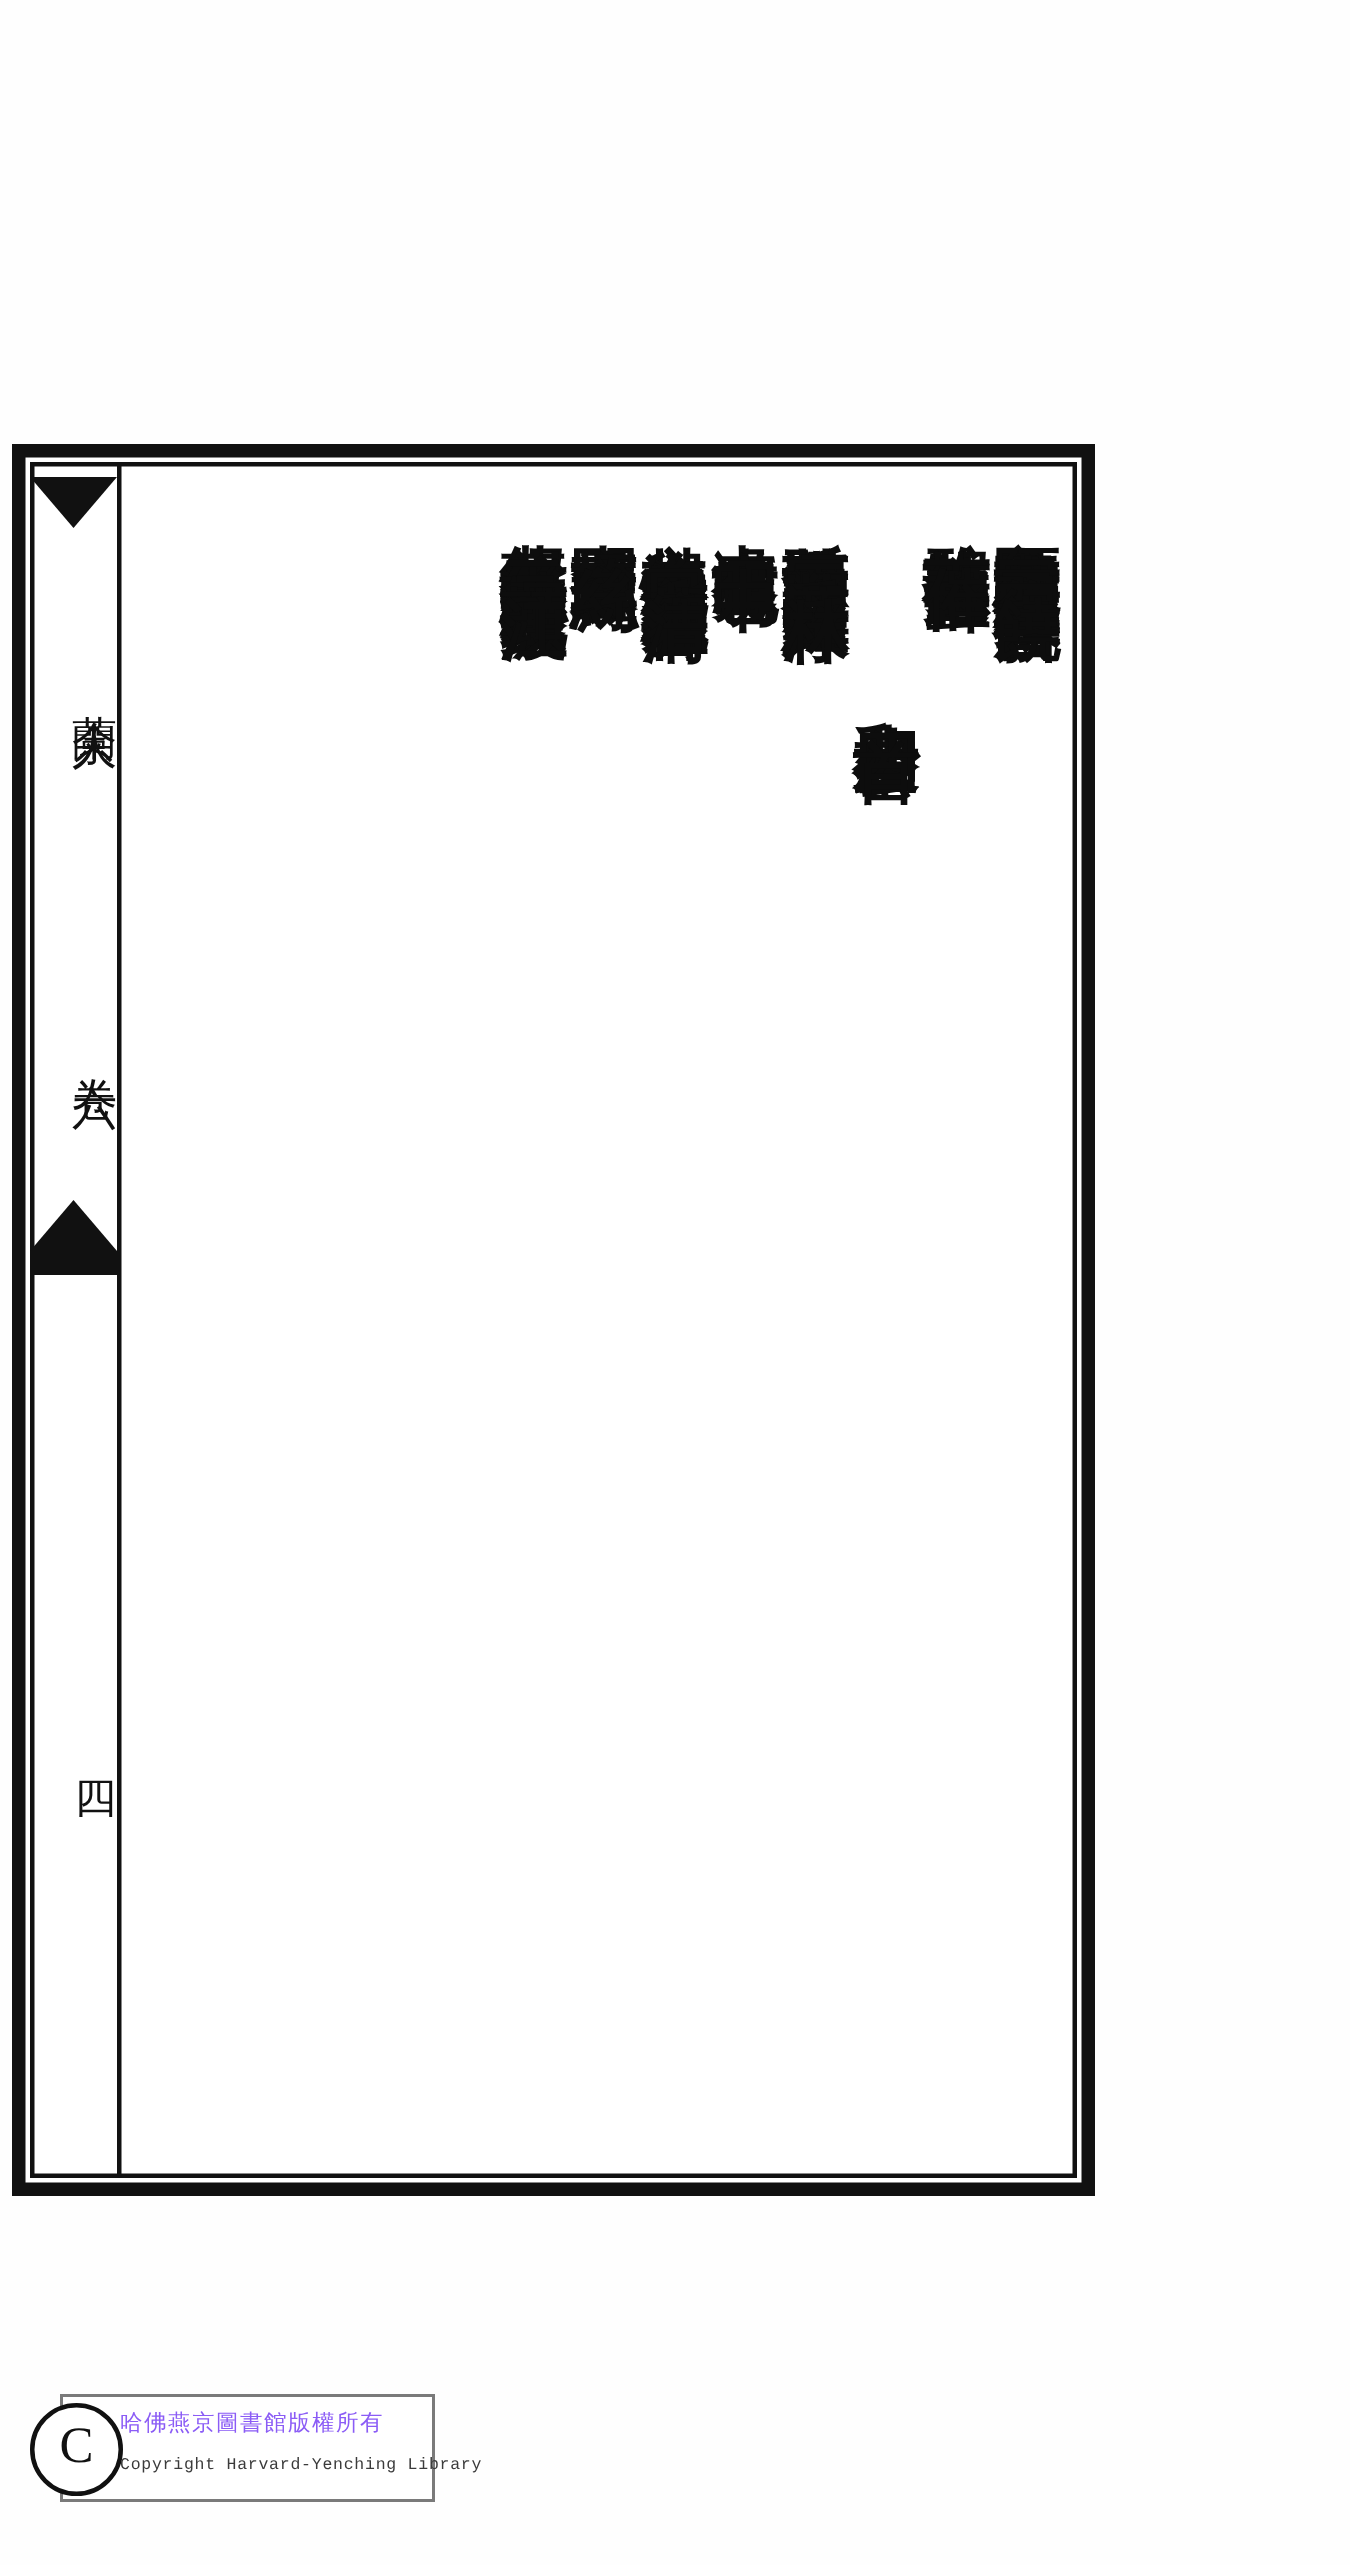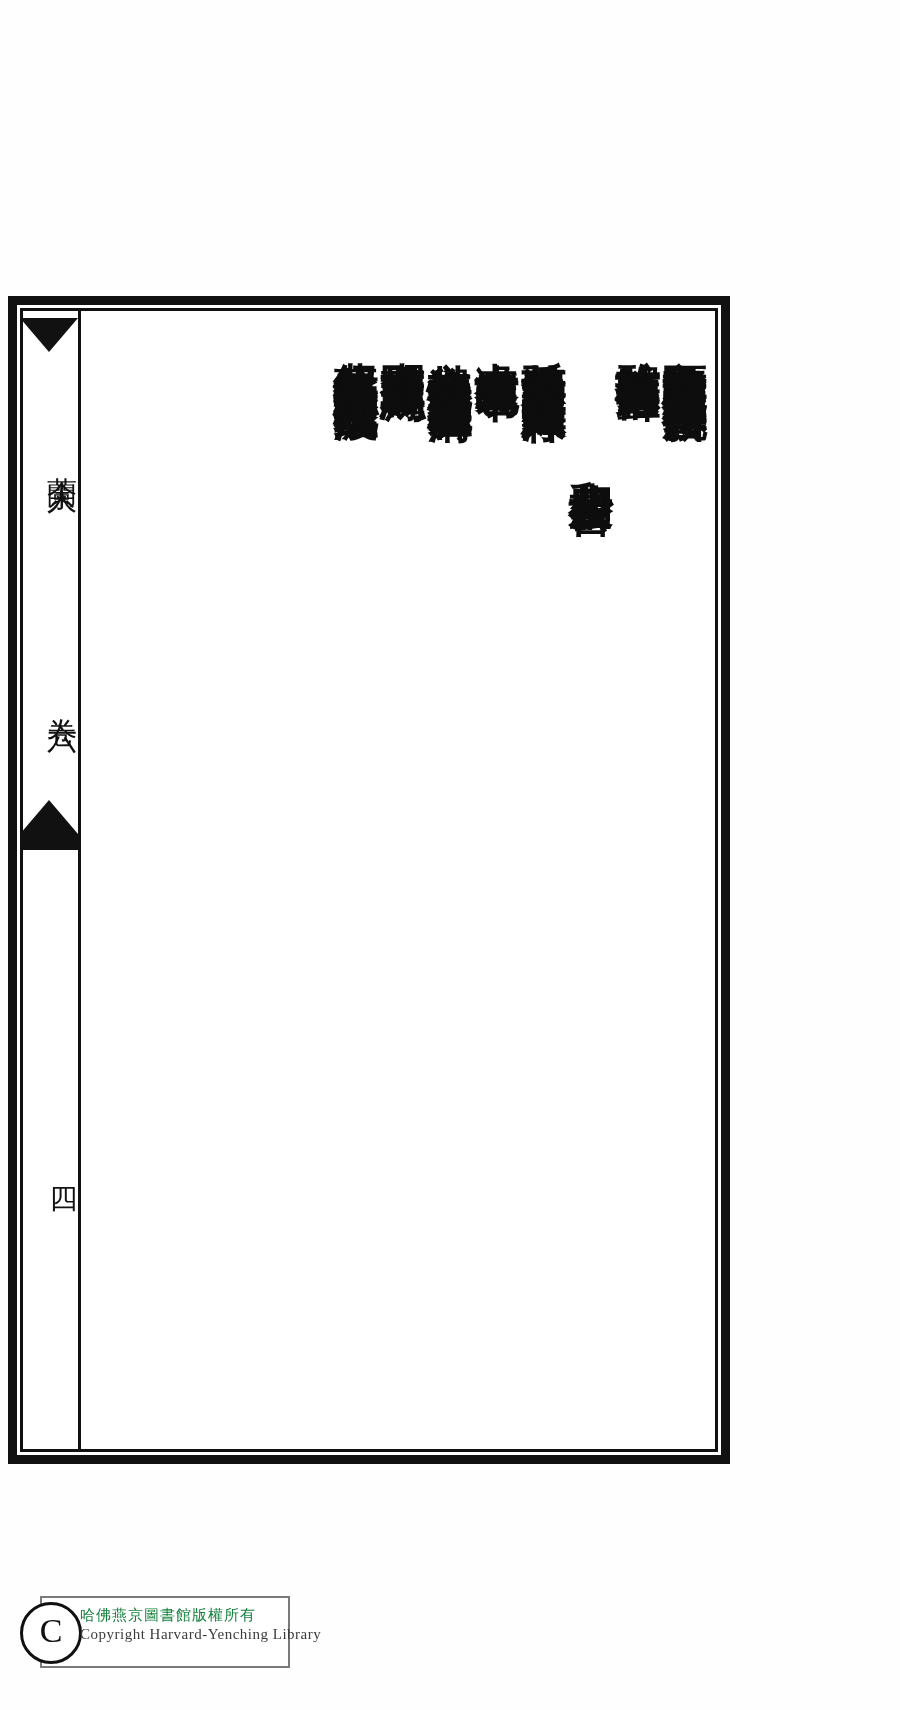--- a/index.html
+++ b/index.html
@@ -157,32 +157,32 @@
     text-align: center;
     font-family: "Liberation Serif", serif;
     color: #111;
   }
   .stamp-cn {
     position: absolute;
     left: 38px;
     top: 8px;
     font-size: 15px;
     letter-spacing: 1px;
-    color: #15803d;
+    color: #8b5cf6;
     font-family: "DejaVu Serif", serif;
     white-space: nowrap;
   }
   .stamp-en {
     position: absolute;
     left: 38px;
-    top: 28px;
-    font-size: 15px;
+    top: 40px;
+    font-size: 11px;
     letter-spacing: 0.5px;
     color: #3b3b3b;
-    font-family: Liberation Serif, serif;
+    font-family: Liberation Mono, monospace;
     white-space: nowrap;
   }
 </style>
 </head>
 <body>
 
 <div id="page">
 
   <div class="leaf-border"></div>
   <div class="leaf-inner"></div>

